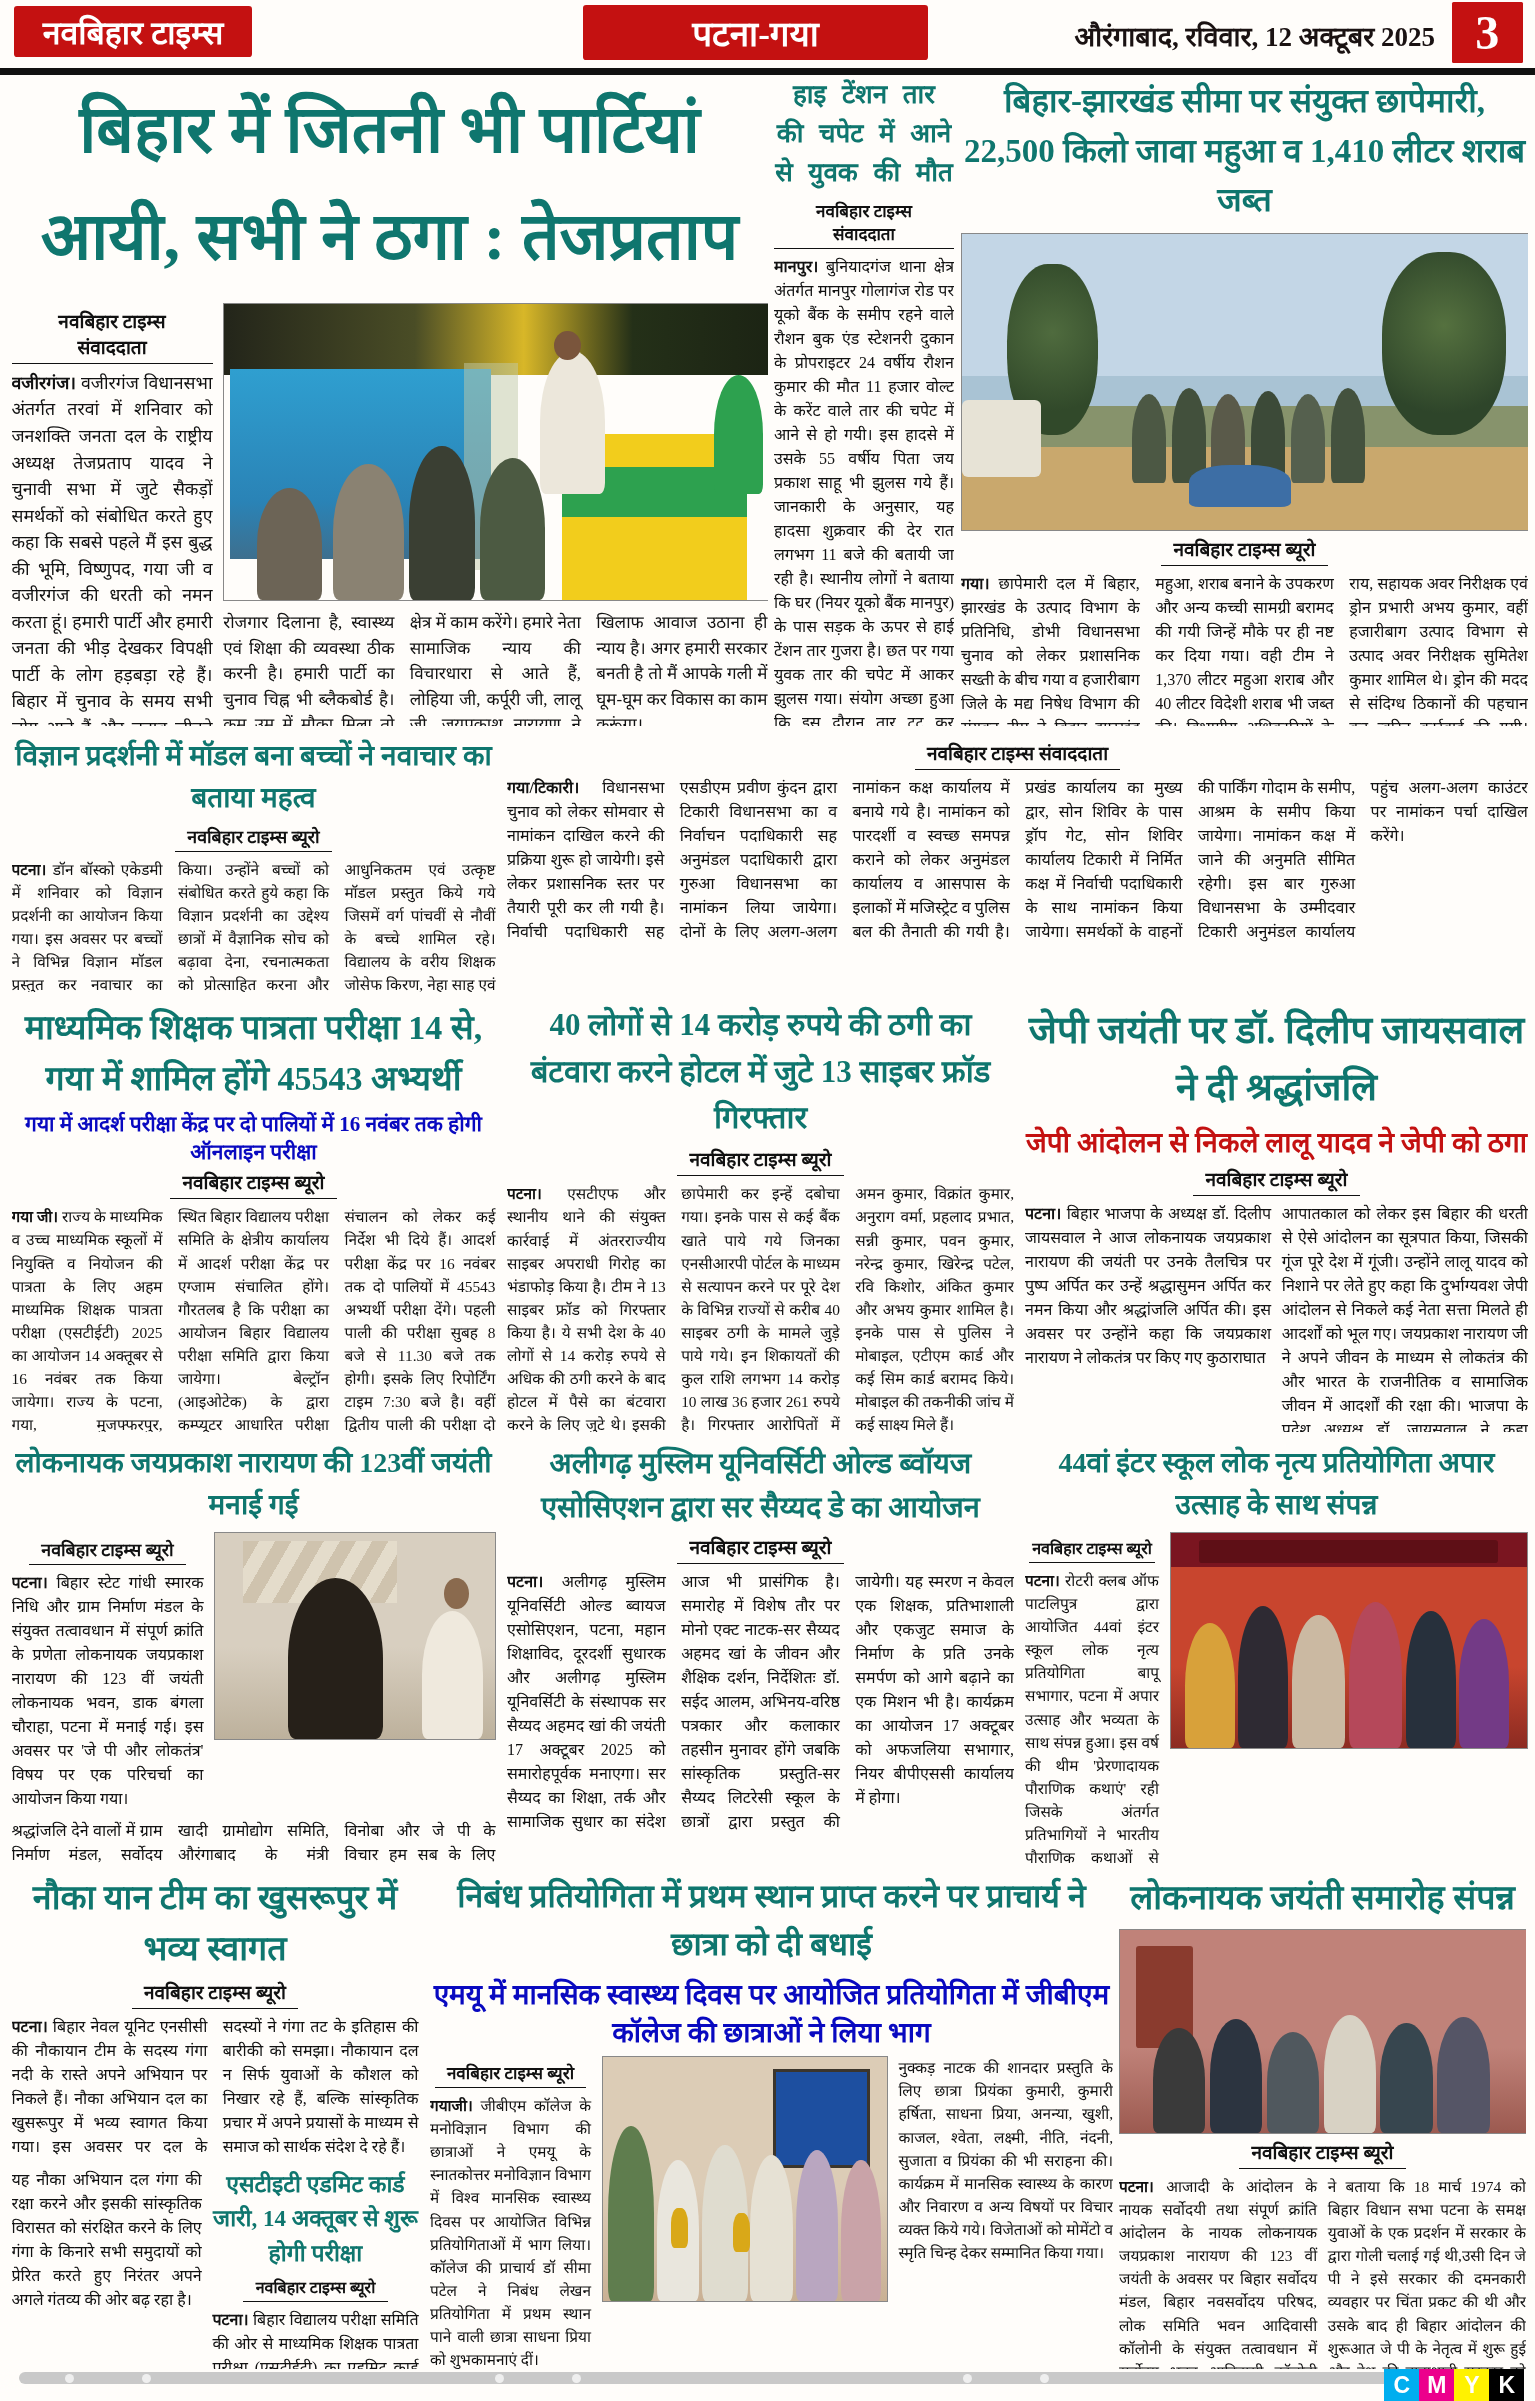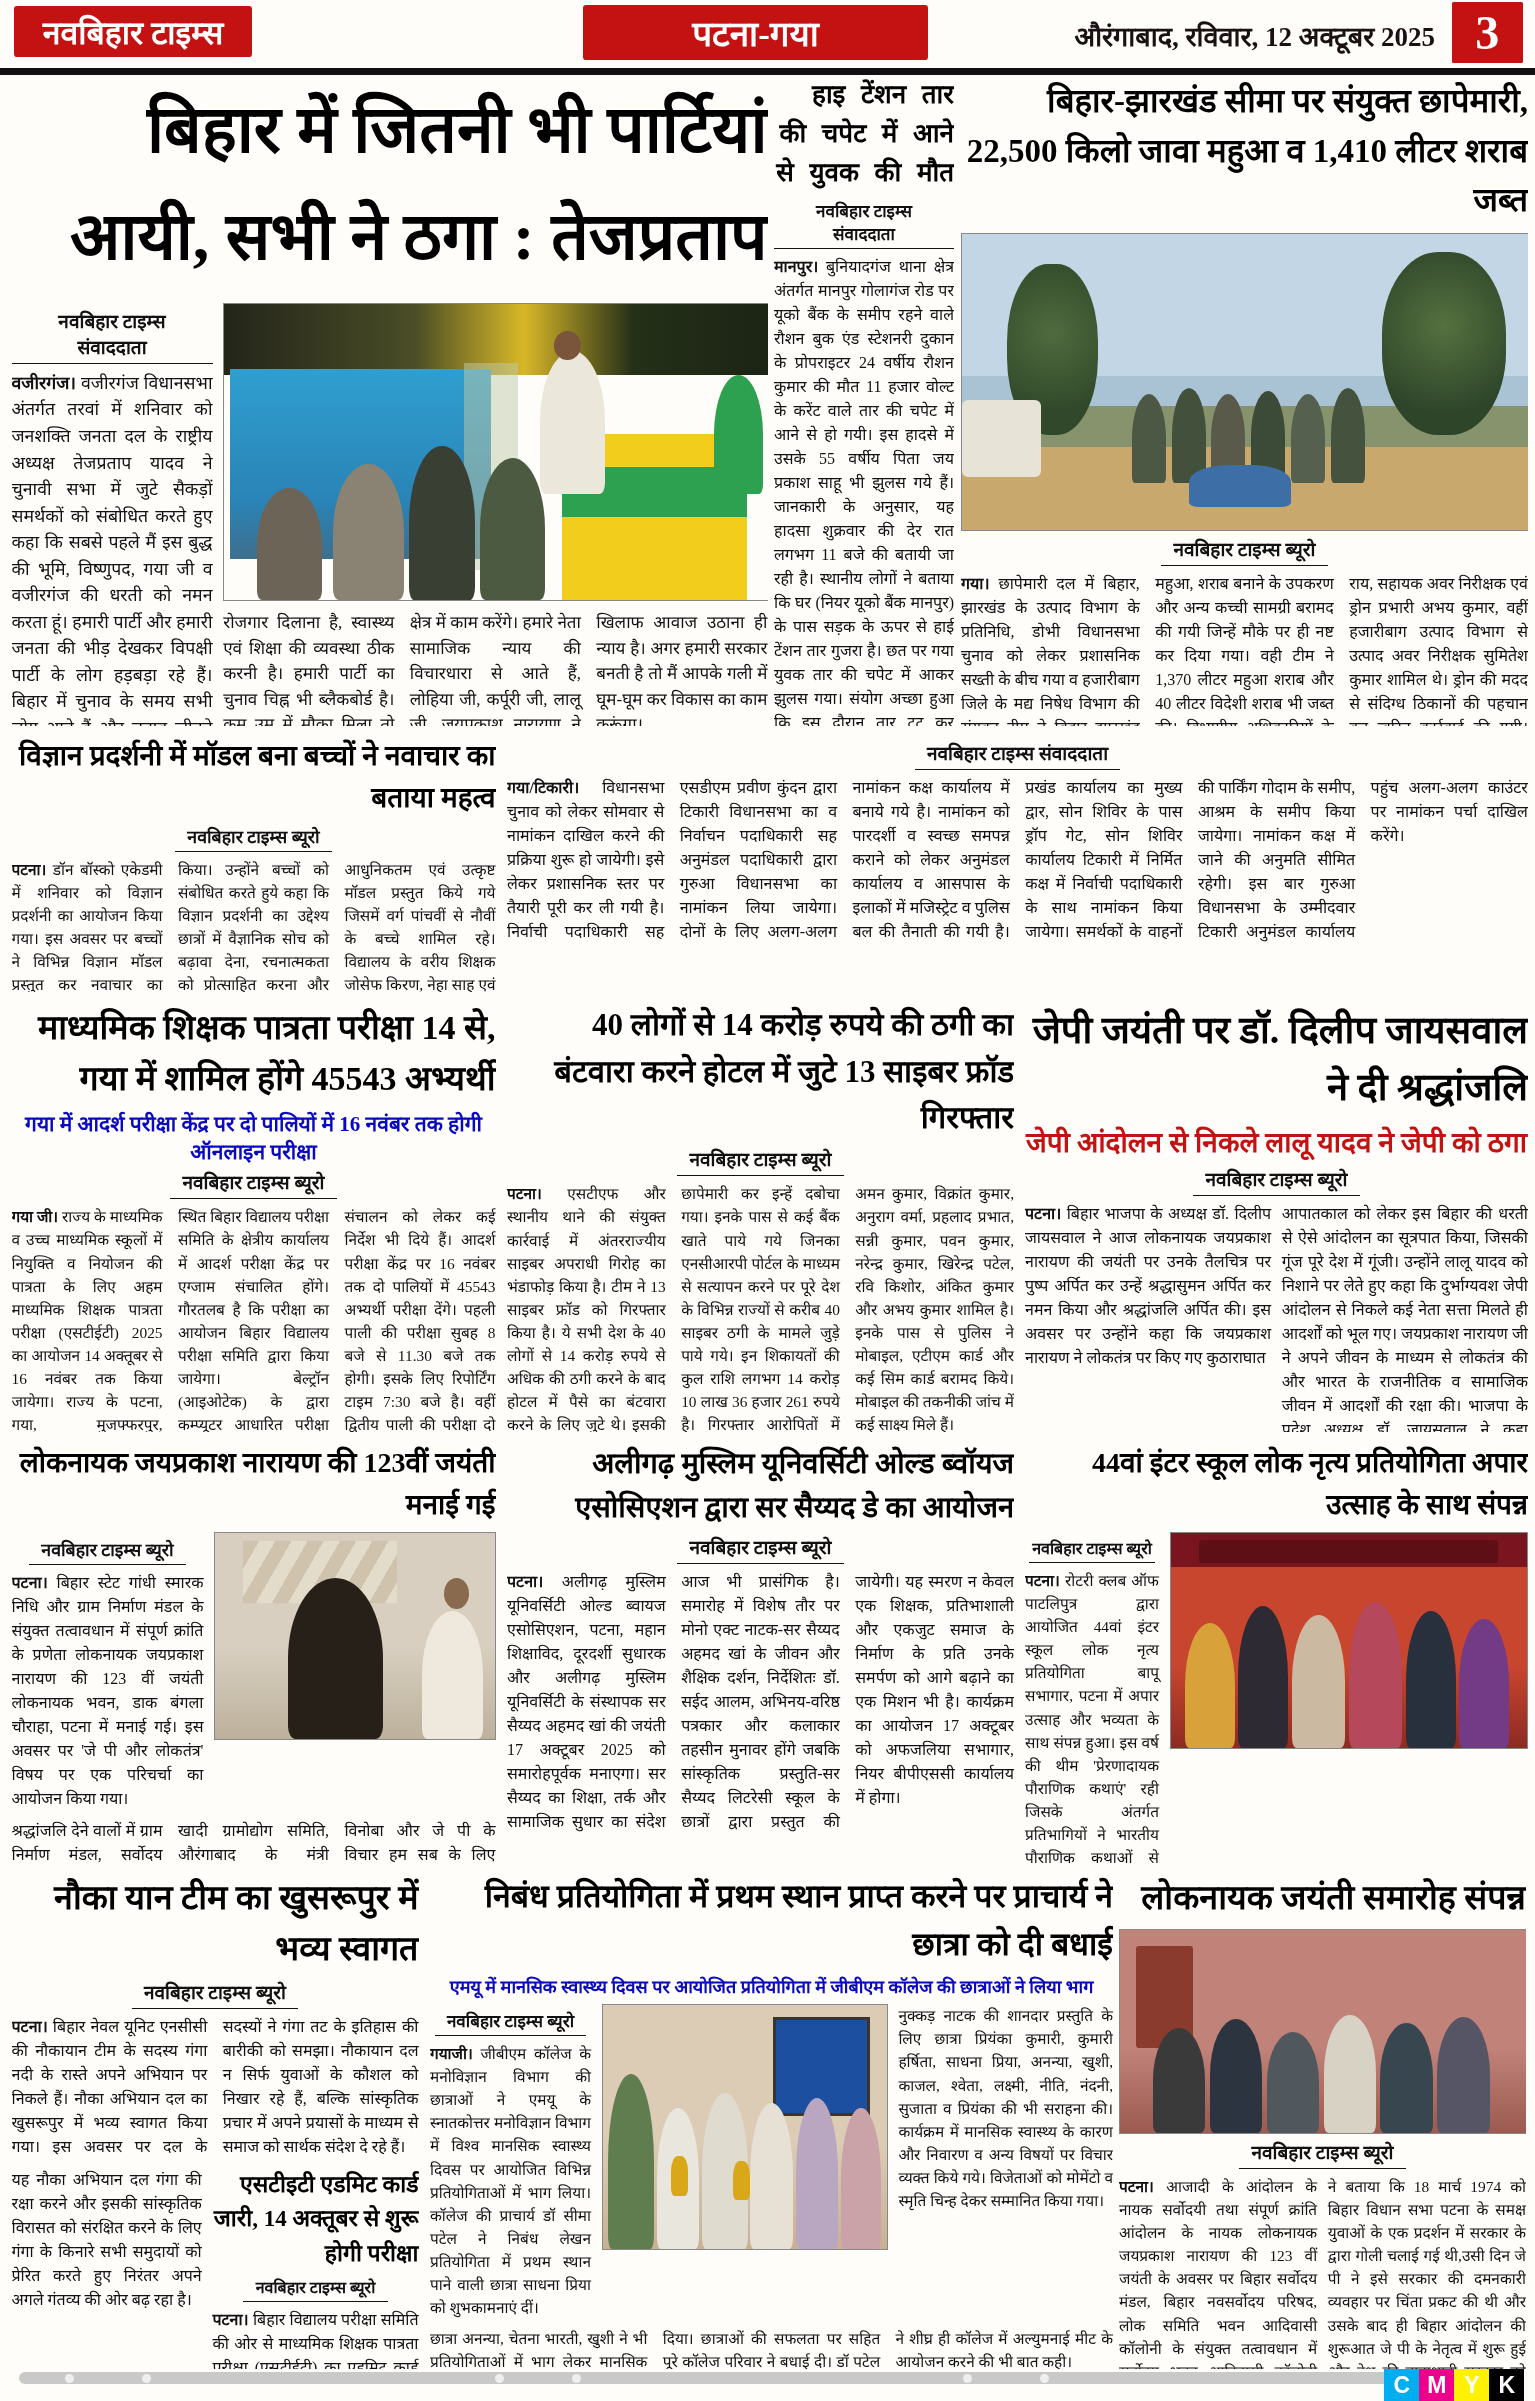--- a/index.html
+++ b/index.html
@@ -7,21 +7,21 @@
         font-family:"Liberation Serif","DejaVu Serif",serif;color:#111;overflow:hidden;}
   
   .red-box{background:#c41111;color:#fff;font-weight:bold;display:flex;align-items:center;justify-content:center;border-radius:3.1px;}
   #masthead{position:absolute;left:14px;top:6.1px;width:238px;height:51px;font-size:32px;}
   #section-box{position:absolute;left:583px;top:4.6px;width:345px;height:55px;font-size:35px;}
   #date-line{position:absolute;right:100px;top:17px;font-size:27px;font-weight:bold;color:#1a1212;}
   #page-num{position:absolute;right:12.3px;top:1.5px;width:71px;height:61px;font-size:48px;border-radius:1.5px;}
   #head-rule{position:absolute;left:0;top:68px;width:1535px;height:7px;background:#111;}
   
   .art{position:absolute;overflow:hidden;}
-  .hl{font-weight:bold;color:#000000;text-align:right;line-height:1.5;}
+  .hl{font-weight:bold;color:#0f766e;text-align:center;line-height:1.5;}
   .byline{display:table;margin:4.6px auto 6.1px;font-weight:bold;font-size:19px;
           border-bottom:1.5px solid #111;padding:0 12.3px 3.1px;text-align:center;}
   .sub-blue{color:#0909c0;font-weight:bold;text-align:center;}
   .sub-red{color:#c41111;font-weight:bold;text-align:center;}
   .body{font-size:17px;line-height:1.5;text-align:justify;}
   .body b{font-weight:bold;}
   .c2{column-count:2;column-gap:15.4px;}
   .c3{column-count:3;column-gap:15.4px;}
   .c6{column-count:6;column-gap:15.4px;}
   .flexrow{display:flex;gap:10.7px;}
@@ -188,21 +188,21 @@
       <div style="width:52%;">
         <div class="hl" style="font-size:23px;">एसटीइटी एडमिट कार्ड जारी, 14 अक्तूबर से शुरू होगी परीक्षा</div>
         <div class="byline" style="font-size:16px;">नवबिहार टाइम्स ब्यूरो</div>
         <div class="body" style="font-size:16px;"><b>पटना।</b> <span>बिहार विद्यालय परीक्षा समिति की ओर से माध्यमिक शिक्षक पात्रता परीक्षा (एसटीईटी) का एडमिट कार्ड जारी कर दिया गया। परीक्षा 14 अक्तूबर से शुरू होगी। शामिल होने वाले अभ्यर्थी समिति की बेवसाइट पर जाकर इसे डाउनलोड कर सकते है।</span></div>
       </div>
     </div>
   </div>
 
   <div class="art" style="left:430px;top:1872px;width:683px;height:497px;">
     <div class="hl" style="font-size:32px;">निबंध प्रतियोगिता में प्रथम स्थान प्राप्त करने पर प्राचार्य ने छात्रा को दी बधाई</div>
-    <div class="sub-blue" style="font-size:18px;margin:6.1px 0;">एमयू में मानसिक स्वास्थ्य दिवस पर आयोजित प्रतियोगिता में जीबीएम कॉलेज की छात्राओं ने लिया भाग</div>
+    <div class="sub-blue" style="font-size:28px;margin:6.1px 0;">एमयू में मानसिक स्वास्थ्य दिवस पर आयोजित प्रतियोगिता में जीबीएम कॉलेज की छात्राओं ने लिया भाग</div>
     <div class="flexrow">
       <div style="width:161px;flex-shrink:0;">
         <div class="byline" style="font-size:17px;">नवबिहार टाइम्स ब्यूरो</div>
         <div class="body" style="font-size:15.4px;"><b>गयाजी।</b> <span>जीबीएम कॉलेज के मनोविज्ञान विभाग की छात्राओं ने एमयू के स्नातकोत्तर मनोविज्ञान विभाग में विश्व मानसिक स्वास्थ्य दिवस पर आयोजित विभिन्न प्रतियोगिताओं में भाग लिया। कॉलेज की प्राचार्य डॉ सीमा पटेल ने निबंध लेखन प्रतियोगिता में प्रथम स्थान पाने वाली छात्रा साधना प्रिया को शुभकामनाएं दीं।</span></div>
       </div>
       <div class="photo" style="width:284px;height:244px;">
         <div style="position:absolute;inset:0;background:linear-gradient(180deg,#dcccb6 0 55%,#c9b094 100%);"></div>
         <div style="position:absolute;right:6%;top:5%;width:32%;height:38%;background:#1d4fa0;border:3.1px solid #3b352c;"></div>
         <div class="sil" style="left:2%;bottom:0;width:16%;height:72%;background:#5f7d4e;"></div>
         <div class="sil" style="left:19%;bottom:0;width:15%;height:58%;background:#e9e6dd;"></div>

